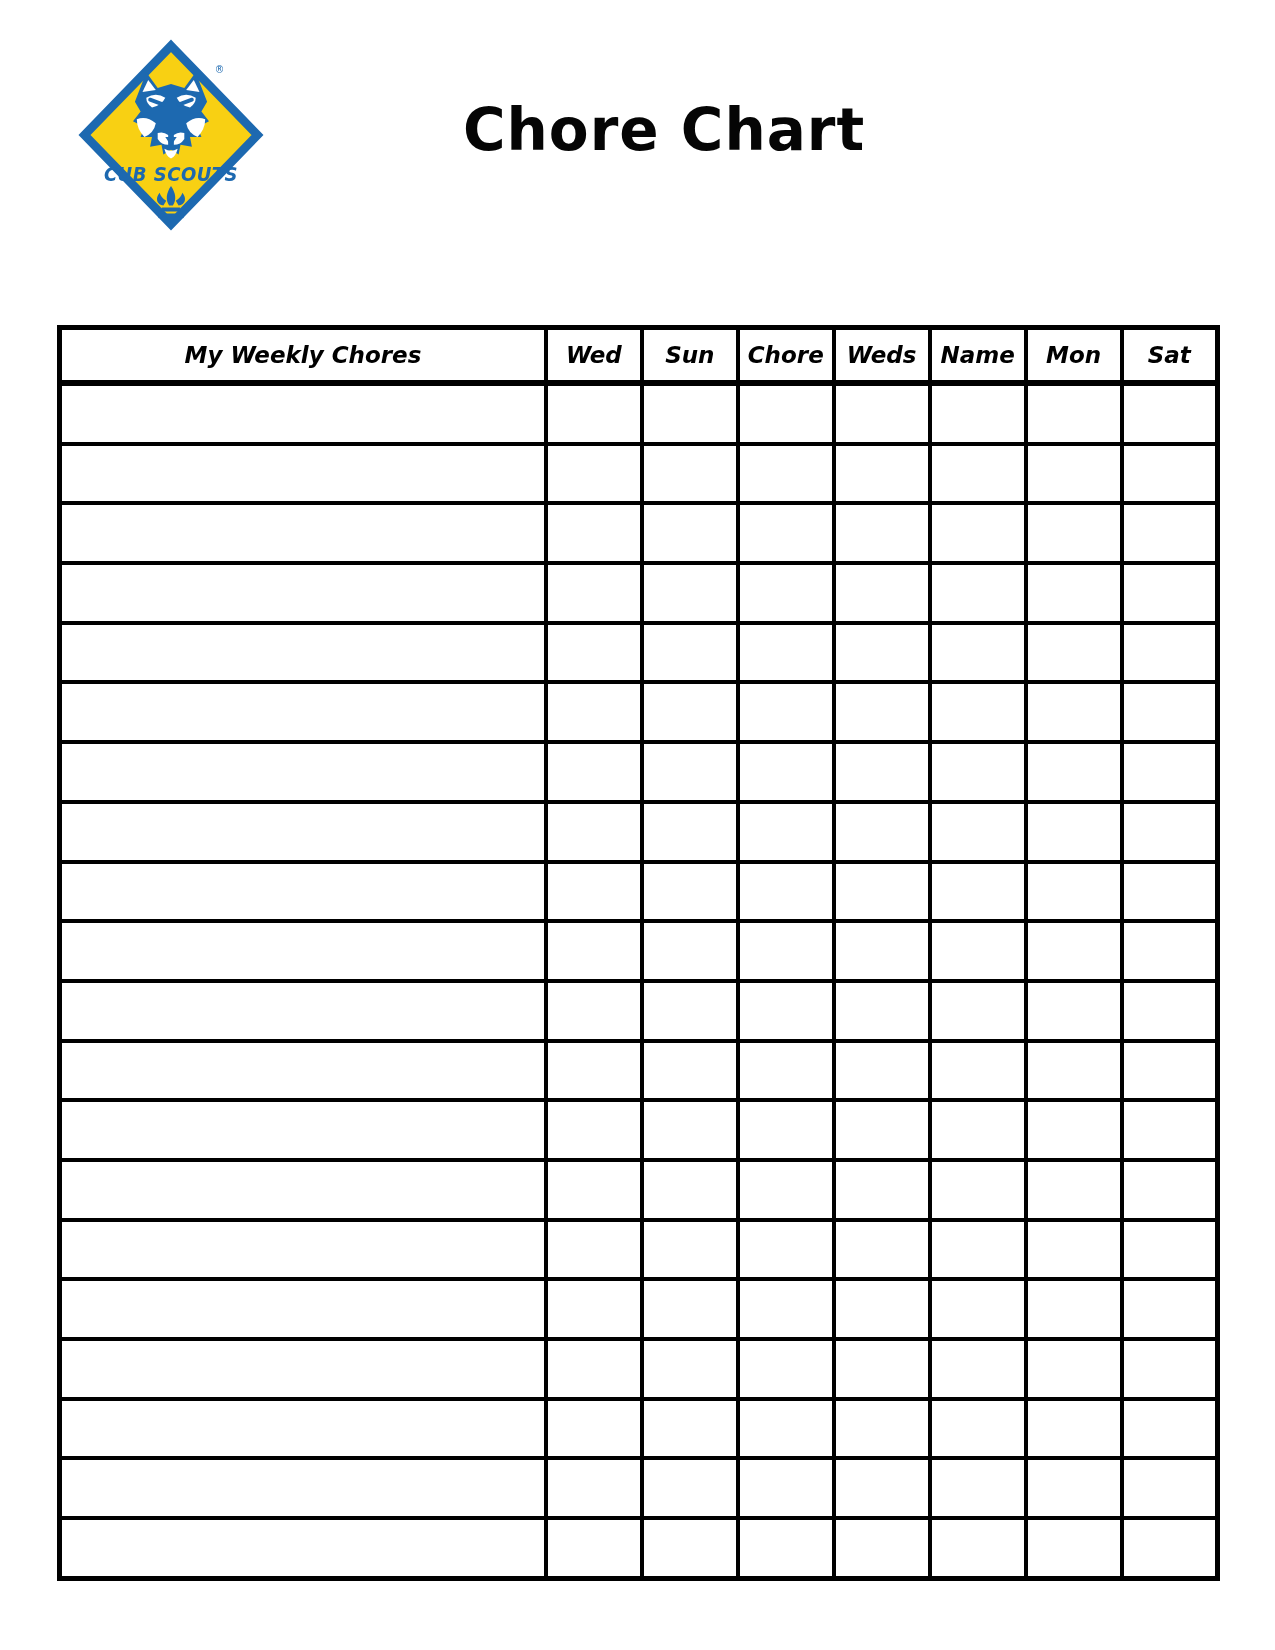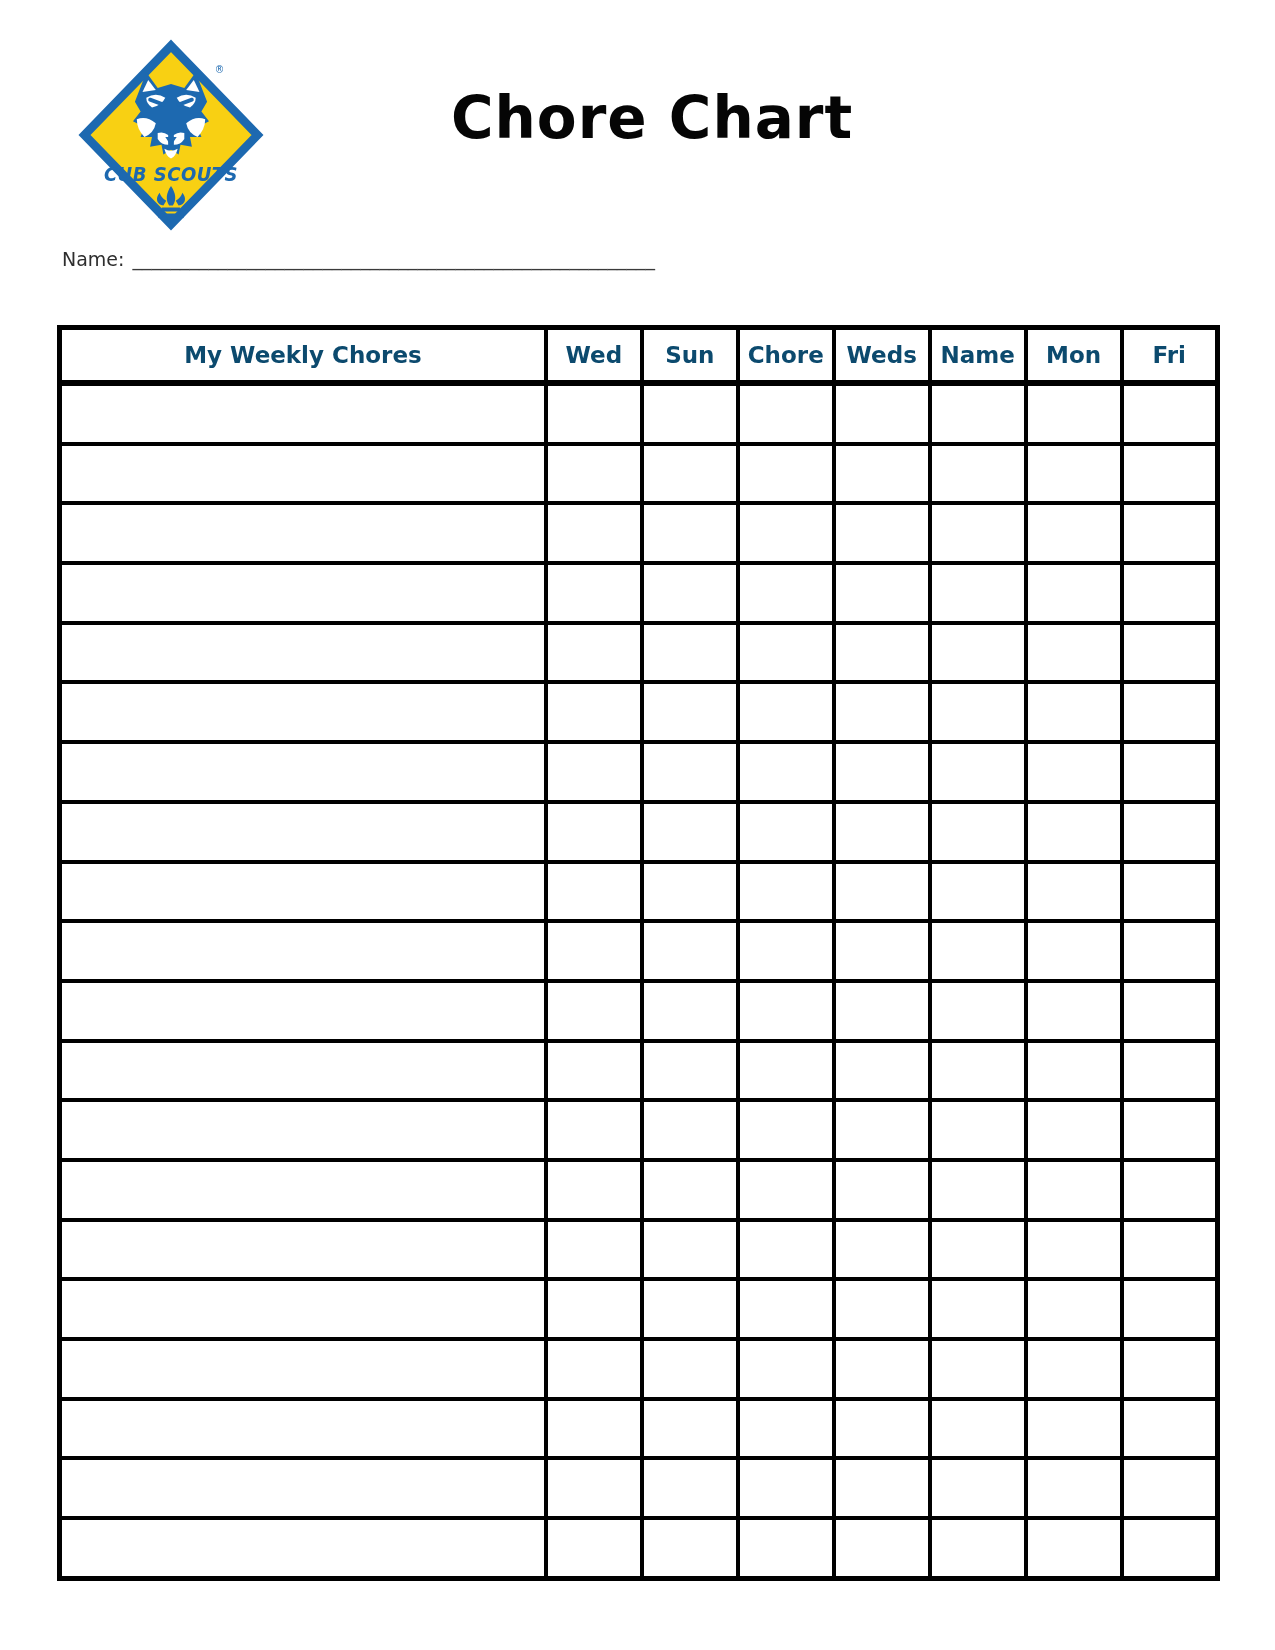--- a/index.html
+++ b/index.html
@@ -63,22 +63,23 @@
   .chore-table th, .chore-table td {
     border: 4px solid #000;
     padding: 0;
     background: #ffffff;
   }
   .chore-table thead th {
     border-bottom-width: 6px;
     height: 50px;
     font-size: 23px;
     font-weight: bold;
-    color: #0c4a6e;
+    color: #000000;
     vertical-align: middle;
+    font-style: italic;
   }
   .chore-table td { height: 55px; }
   col.c-chores { width: 42%; }
   col.c-day    { width: 8.2857%; }
 </style>
 </head>
 <body>
 
 <div class="page">
 
@@ -122,25 +123,22 @@
         <path d="M88,159 C83,165 85,171 92,172 L95,167 C91,165 89,162 88,159 Z"></path>
         <path d="M112,159 C117,165 115,171 108,172 L105,167 C109,165 111,162 112,159 Z"></path>
         <rect x="90" y="174" width="20" height="4" rx="1"></rect>
         <path d="M95,180 C95,184 97,187 100,189 C103,187 105,184 105,180 Z"></path>
         <path d="M91,180 L86,185 L94,183 Z"></path>
         <path d="M109,180 L114,185 L106,183 Z"></path>
       </g>
     </svg>
   </div>
 
-  <h1 class="page-title" style="margin:5px;">Chore Chart</h1>
-
-  <div class="name-row">
-    <span class="name-label">Name:</span><span class="name-line">_______________________________________________________</span>
-  </div>
+  <h1 class="page-title" style="margin:17px;">Chore Chart</h1>
+
 
   <table class="chore-table">
     <colgroup>
       <col class="c-chores">
       <col class="c-day">
         <col class="c-day">
         <col class="c-day">
         <col class="c-day">
       <col class="c-day">
         <col class="c-day">
@@ -148,21 +146,21 @@
     </colgroup>
     <thead>
       <tr>
         <th>My Weekly Chores</th>
         <th>Wed</th>
         <th>Sun</th>
         <th>Chore</th>
         <th>Weds</th>
         <th>Name</th>
         <th>Mon</th>
-        <th>Fri</th>
+        <th>Sat</th>
       </tr>
     </thead>
     <tbody>
         <tr>
           <td></td>
           <td></td>
           <td></td>
           <td></td>
           <td></td>
           <td></td>

